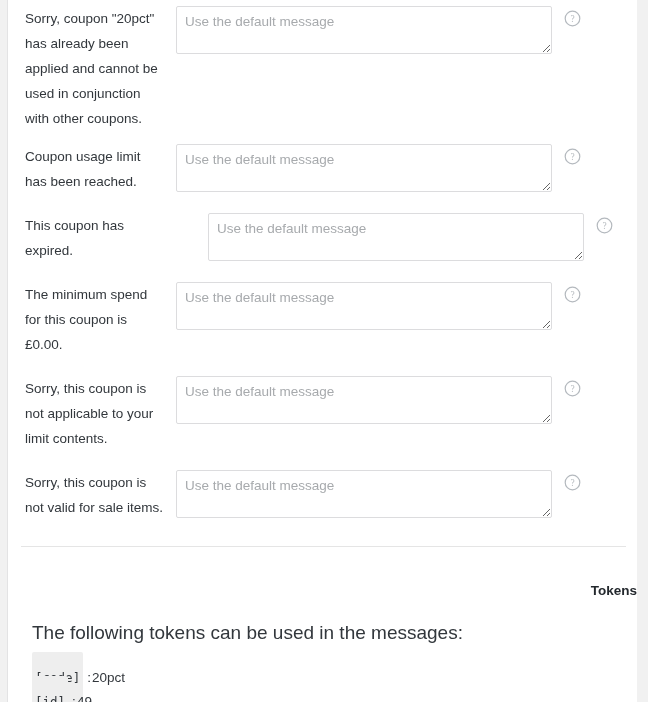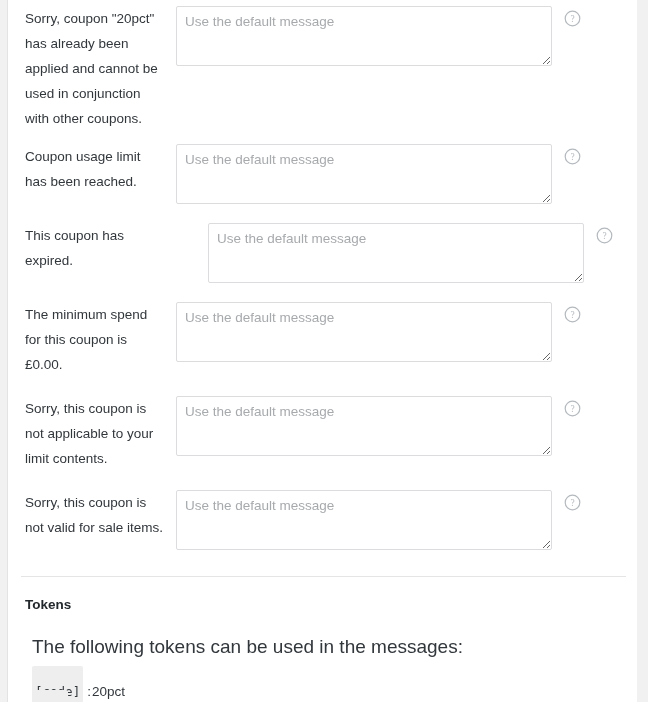--- a/index.html
+++ b/index.html
@@ -71,21 +71,21 @@
     font-weight: 400;
   }
   .row-field {
     flex: 1 1 auto;
     display: flex;
     align-items: flex-start;
     padding-right: 10px;
   }
   textarea.msg-input {
     width: 376px;
-    height: 60px;
+    height: 48px;
     box-sizing: border-box;
     border: 1px solid #dcdcde;
     border-radius: 2px;
     background: #fff;
     padding: 6px 8px;
     font-family: "Liberation Sans", sans-serif;
     font-size: 13.5px;
     line-height: 18px;
     color: #2c3338;
     resize: vertical;
@@ -239,21 +239,21 @@
             </svg>
           </span>
         </div>
       </div>
 
     </div>
 
     <div class="section-divider" style="margin-top:26px;"></div>
 
     <div>
-      <h3 class="tokens-heading" style="margin-top:19px;">Tokens</h3>
+      <h3 class="tokens-heading" style="margin-top:35px;text-align:right;">Tokens</h3>
       <p class="tokens-intro" style="margin-top:24px;">The following tokens can be used in the messages:</p>
 
       <ul class="token-list" style="margin-top:24px;">
         <li class="token-item">
           <code class="token-key">[code]</code><span class="token-sep">:</span><span class="token-val">20pct</span>
         </li>
         <li class="token-item">
           <code class="token-key">[id]</code><span class="token-sep">:</span><span class="token-val">49</span>
         </li>
 

